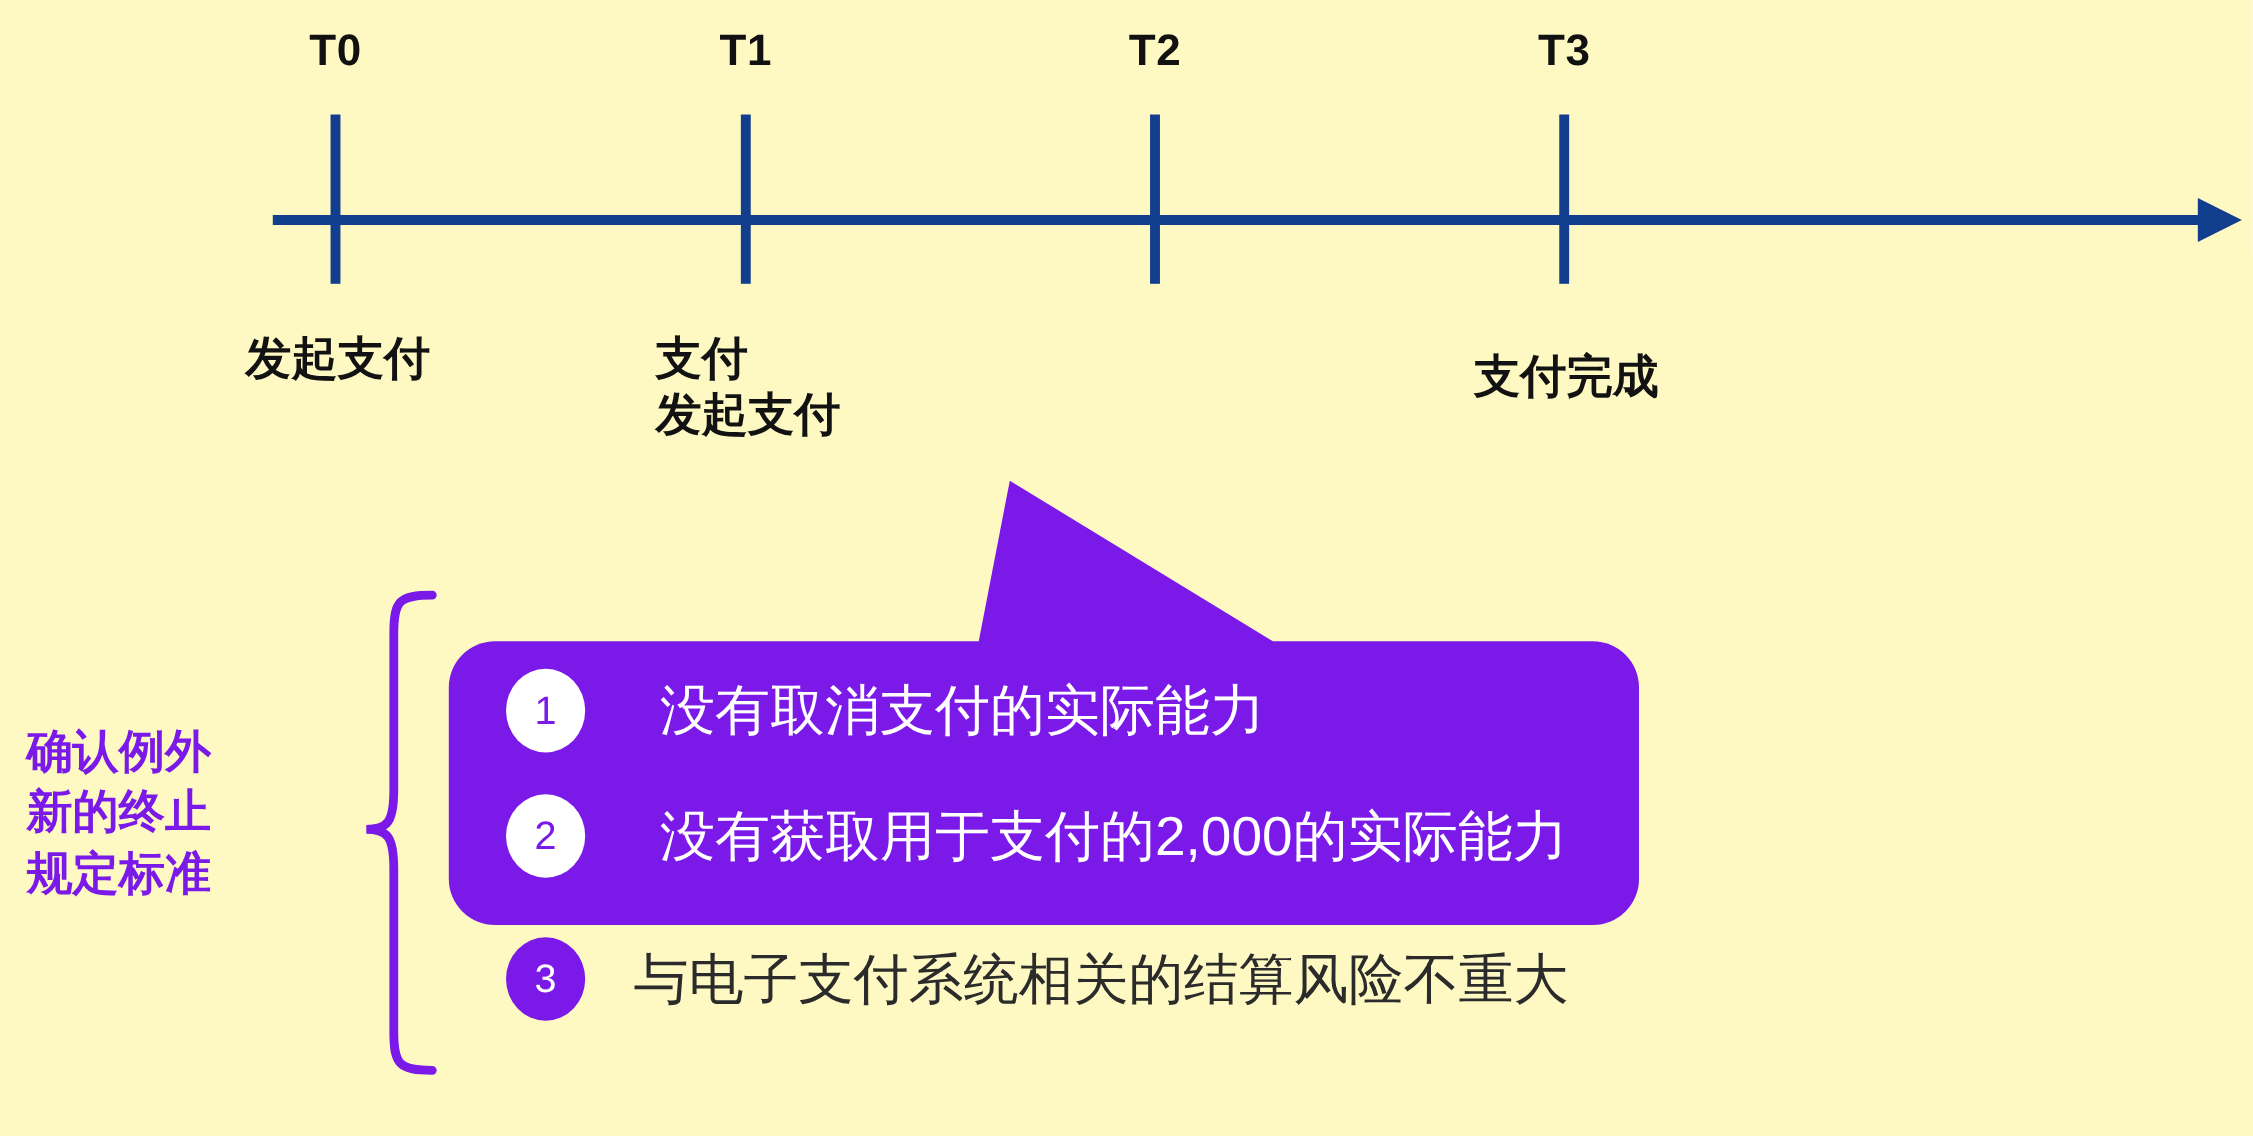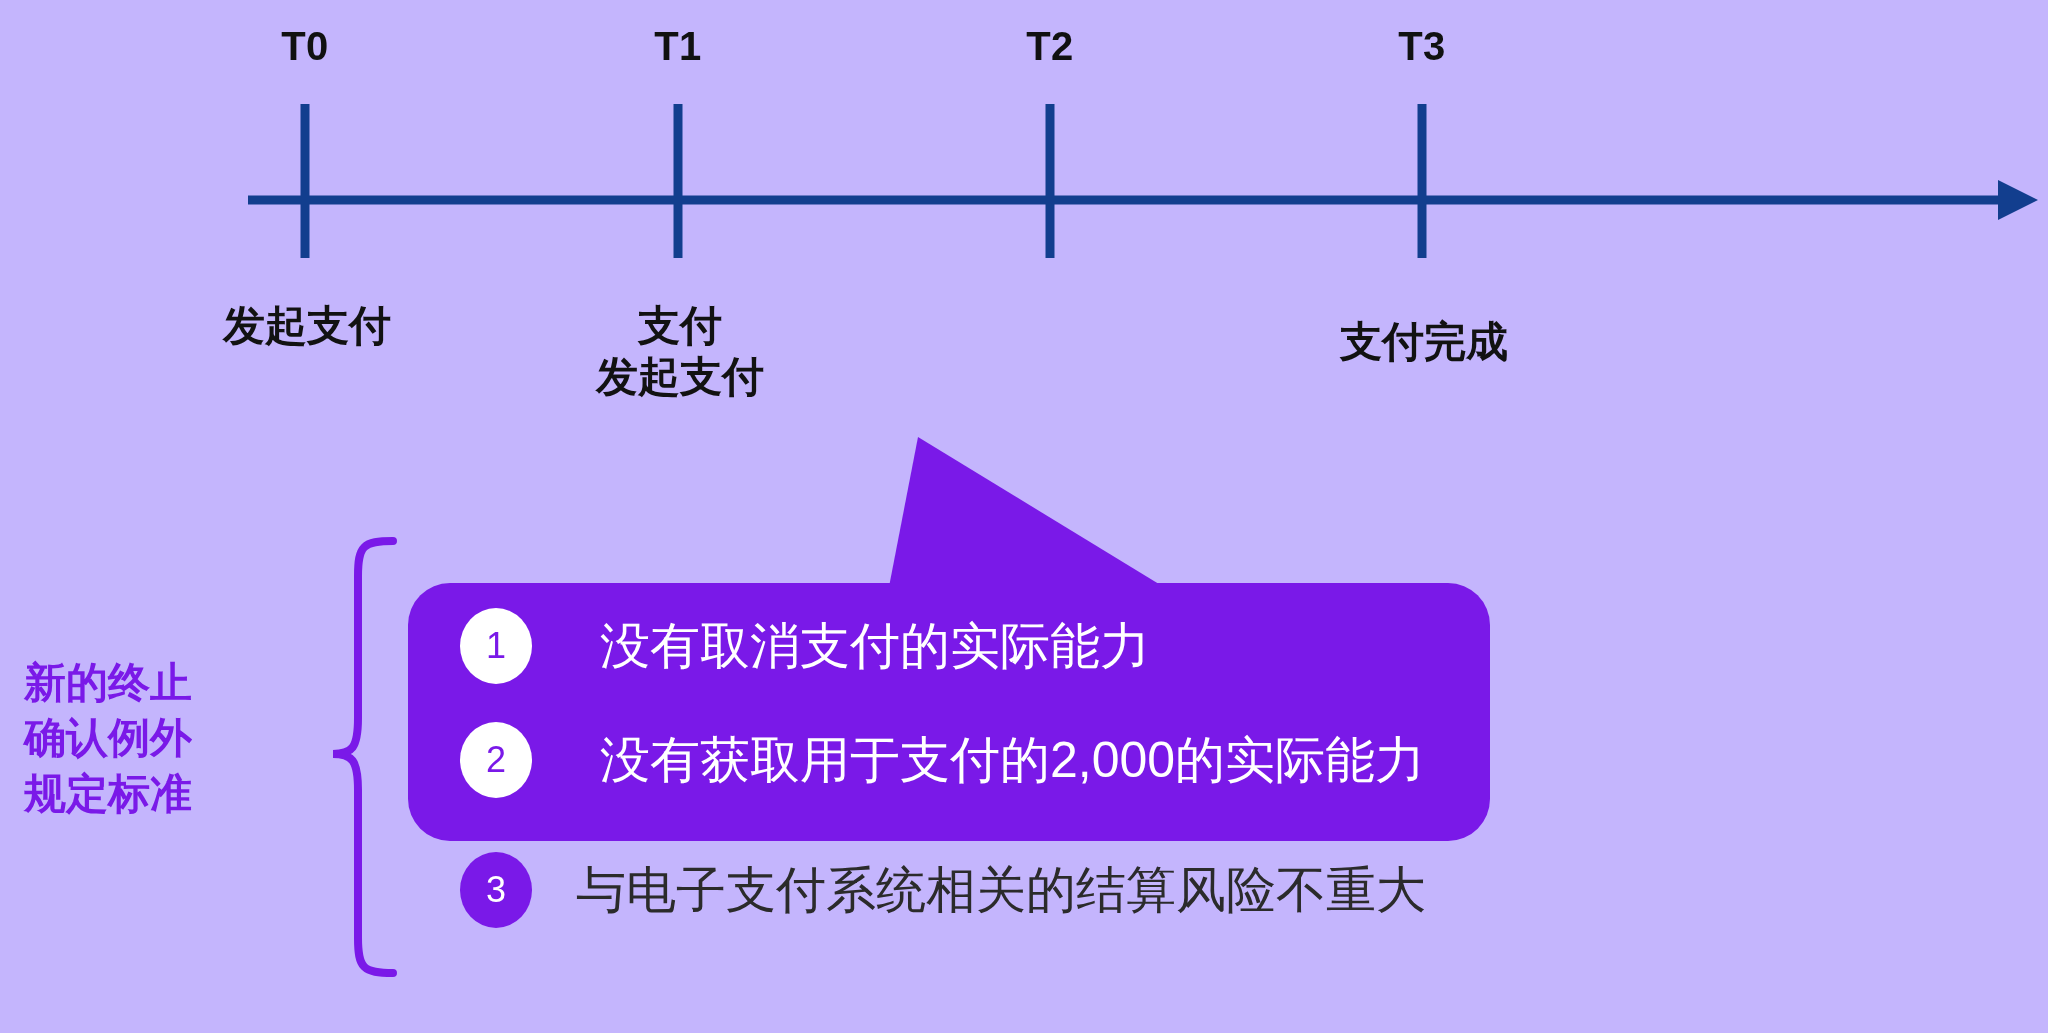--- a/index.html
+++ b/index.html
@@ -11,21 +11,21 @@
     width: 2048px;
     height: 1033px;
     overflow: hidden;
     font-family: "Liberation Sans", "DejaVu Sans", sans-serif;
     position: relative;
   }
   #stage {
     position: relative;
     width: 2048px;
     height: 1033px;
-    background: #c4b5fd;
+    background: #fef9c3;
   }
 
   
   #timeline-svg {
     position: absolute;
     left: 0;
     top: 0;
     width: 2048px;
     height: 1033px;
     pointer-events: none;
@@ -40,21 +40,20 @@
     transform: translateX(-50%);
     white-space: nowrap;
     letter-spacing: 0.5px;
   }
 
   .milestone-label {
     position: absolute;
     font-weight: bold;
     font-size: 42px;
     color: #121212;
-    text-align: center;
     transform: translateX(-50%);
     line-height: 1.22;
     white-space: nowrap;
   }
 
   
   #brace-caption {
     position: absolute;
     left: 24px;
     top: 655px;
@@ -177,22 +176,22 @@
   <div class="milestone-label" style="left:680px; top:300px;">
     <div>支付</div>
     <div>发起支付</div>
   </div>
 
   <div class="milestone-label" style="left:1424px; top:316px;">
     <div>支付完成</div>
   </div>
 
   <div id="brace-caption">
+    <div>确认例外</div>
     <div>新的终止</div>
-    <div>确认例外</div>
     <div>规定标准</div>
   </div>
 
   <div id="bubble">
     <div class="bubble-row" id="bubble-row-1">
       <div class="badge badge-light">1</div>
       <div class="bubble-text">没有取消支付的实际能力</div>
     </div>
     <div class="bubble-row" id="bubble-row-2">
       <div class="badge badge-light">2</div>

